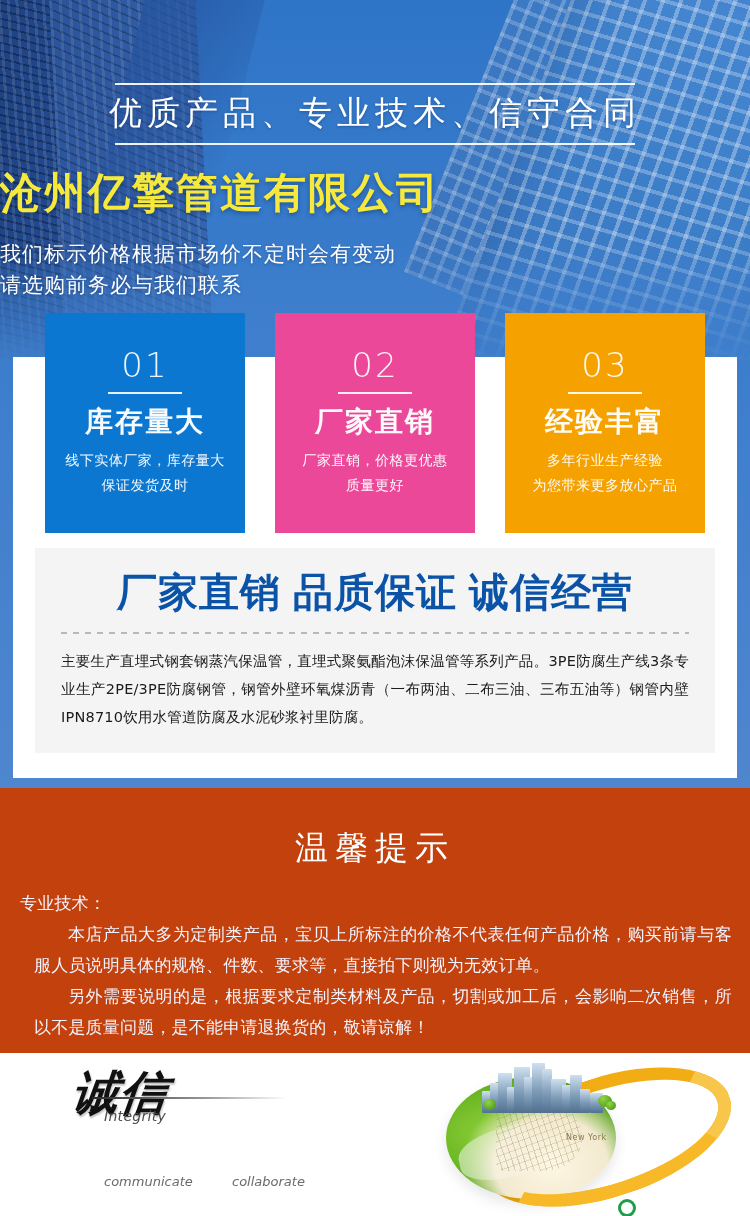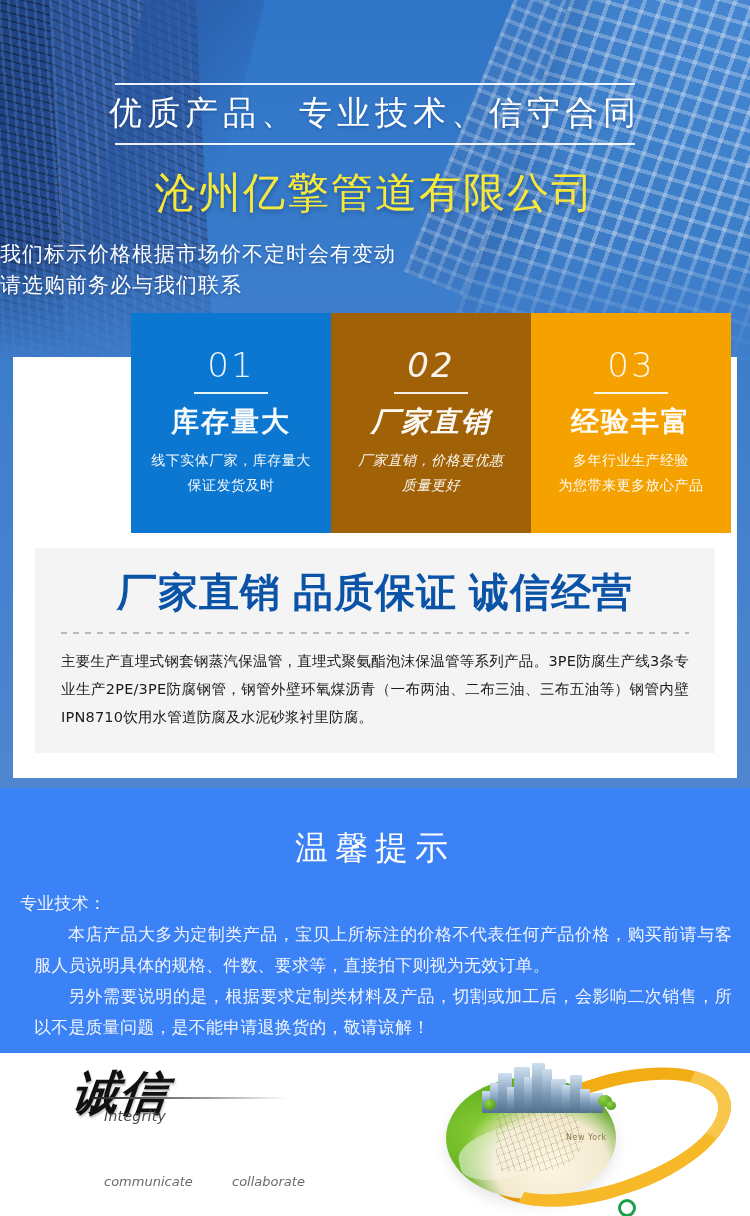--- a/index.html
+++ b/index.html
@@ -72,41 +72,41 @@
   }
   .hero-rule.top { margin-top:83px; }
   .hero-rule.bot { margin-top:5px; }
   .hero-tagline {
     width:560px; margin:0 auto; text-align:center; color:#ffffff;
     font-size:33px; line-height:46px; letter-spacing:5px;
     padding:5px 0 2px; font-weight:400;
     text-shadow:0 1px 3px rgba(0,40,90,.35);
   }
   .hero-company {
-    text-align:center; color:#f7e83c; font-weight:normal;
+    color:#f7e83c; font-weight:bold;
     font-size:42px; line-height:60px; letter-spacing:2px;
     margin-top:18px;
     text-shadow:0 2px 5px rgba(0,35,85,.45);
   }
   .hero-note {
     text-align:left; color:#ffffff; font-weight:normal;
     font-size:21px; line-height:31px; letter-spacing:1px; margin-top:16px;
     text-shadow:0 1px 3px rgba(0,40,90,.4);
   }
 
   
   .card {
     position:absolute; left:13px; top:357px; width:724px; height:421px;
     background:#ffffff; z-index:6;
   }
 
   
   .features {
     position:absolute; left:45px; top:313px; width:660px; height:220px;
-    display:flex; justify-content:flex-end; z-index:7;margin-left:26px;
+    display:flex; justify-content:space-between; z-index:7;
   }
   .fbox {
     width:200px; height:220px; color:#ffffff; text-align:center;
     padding-top:32px;
   }
   .fbox .num {
     font-size:34px; line-height:40px; font-weight:300; letter-spacing:2px;
     color:rgba(255,255,255,.93);
   }
   .fbox .bar {
@@ -266,21 +266,21 @@
   <div class="features">
 
     <div class="fbox" id="fbox0" style="background: rgb(12, 119, 208);">
       <div class="num">01</div>
       <div class="bar"></div>
       <div class="title">库存量大</div>
       <div class="sub">线下实体厂家，库存量大</div>
       <div class="sub" style="margin-top:0">保证发货及时</div>
     </div>
 
-    <div class="fbox" id="fbox1" style="background: #a16207; font-style: italic;">
+    <div class="fbox" id="fbox1" style="background: #ec4899;">
       <div class="num">02</div>
       <div class="bar"></div>
       <div class="title">厂家直销</div>
       <div class="sub">厂家直销，价格更优惠</div>
       <div class="sub" style="margin-top:0">质量更好</div>
     </div>
 
     <div class="fbox" id="fbox2" style="background: rgb(245, 162, 0);">
       <div class="num">03</div>
       <div class="bar"></div>
@@ -292,21 +292,21 @@
   </div>
 
   <div class="panel">
     <div class="slogan" style="color: rgb(11, 83, 167);">
       <span>厂家直销</span><span>品质保证</span><span>诚信经营</span>
     </div>
     <div class="dots"></div>
     <div class="desc">主要生产直埋式钢套钢蒸汽保温管，直埋式聚氨酯泡沫保温管等系列产品。3PE防腐生产线3条专业生产2PE/3PE防腐钢管，钢管外壁环氧煤沥青（一布两油、二布三油、三布五油等）钢管内壁IPN8710饮用水管道防腐及水泥砂浆衬里防腐。</div>
   </div>
 
-  <div class="tips" style="background: #3b82f6;">
+  <div class="tips" style="background: #c2410c;">
     <div class="tips-title">温馨提示</div>
     <div class="tips-body">
       <p>专业技术：</p>
       <p class="ind">本店产品大多为定制类产品，宝贝上所标注的价格不代表任何产品价格，购买前请与客服人员说明具体的规格、件数、要求等，直接拍下则视为无效订单。</p>
       <p class="ind">另外需要说明的是，根据要求定制类材料及产品，切割或加工后，会影响二次销售，所以不是质量问题，是不能申请退换货的，敬请谅解！</p>
     </div>
   </div>
 
   <div class="banner">
     <div class="banner-left">

